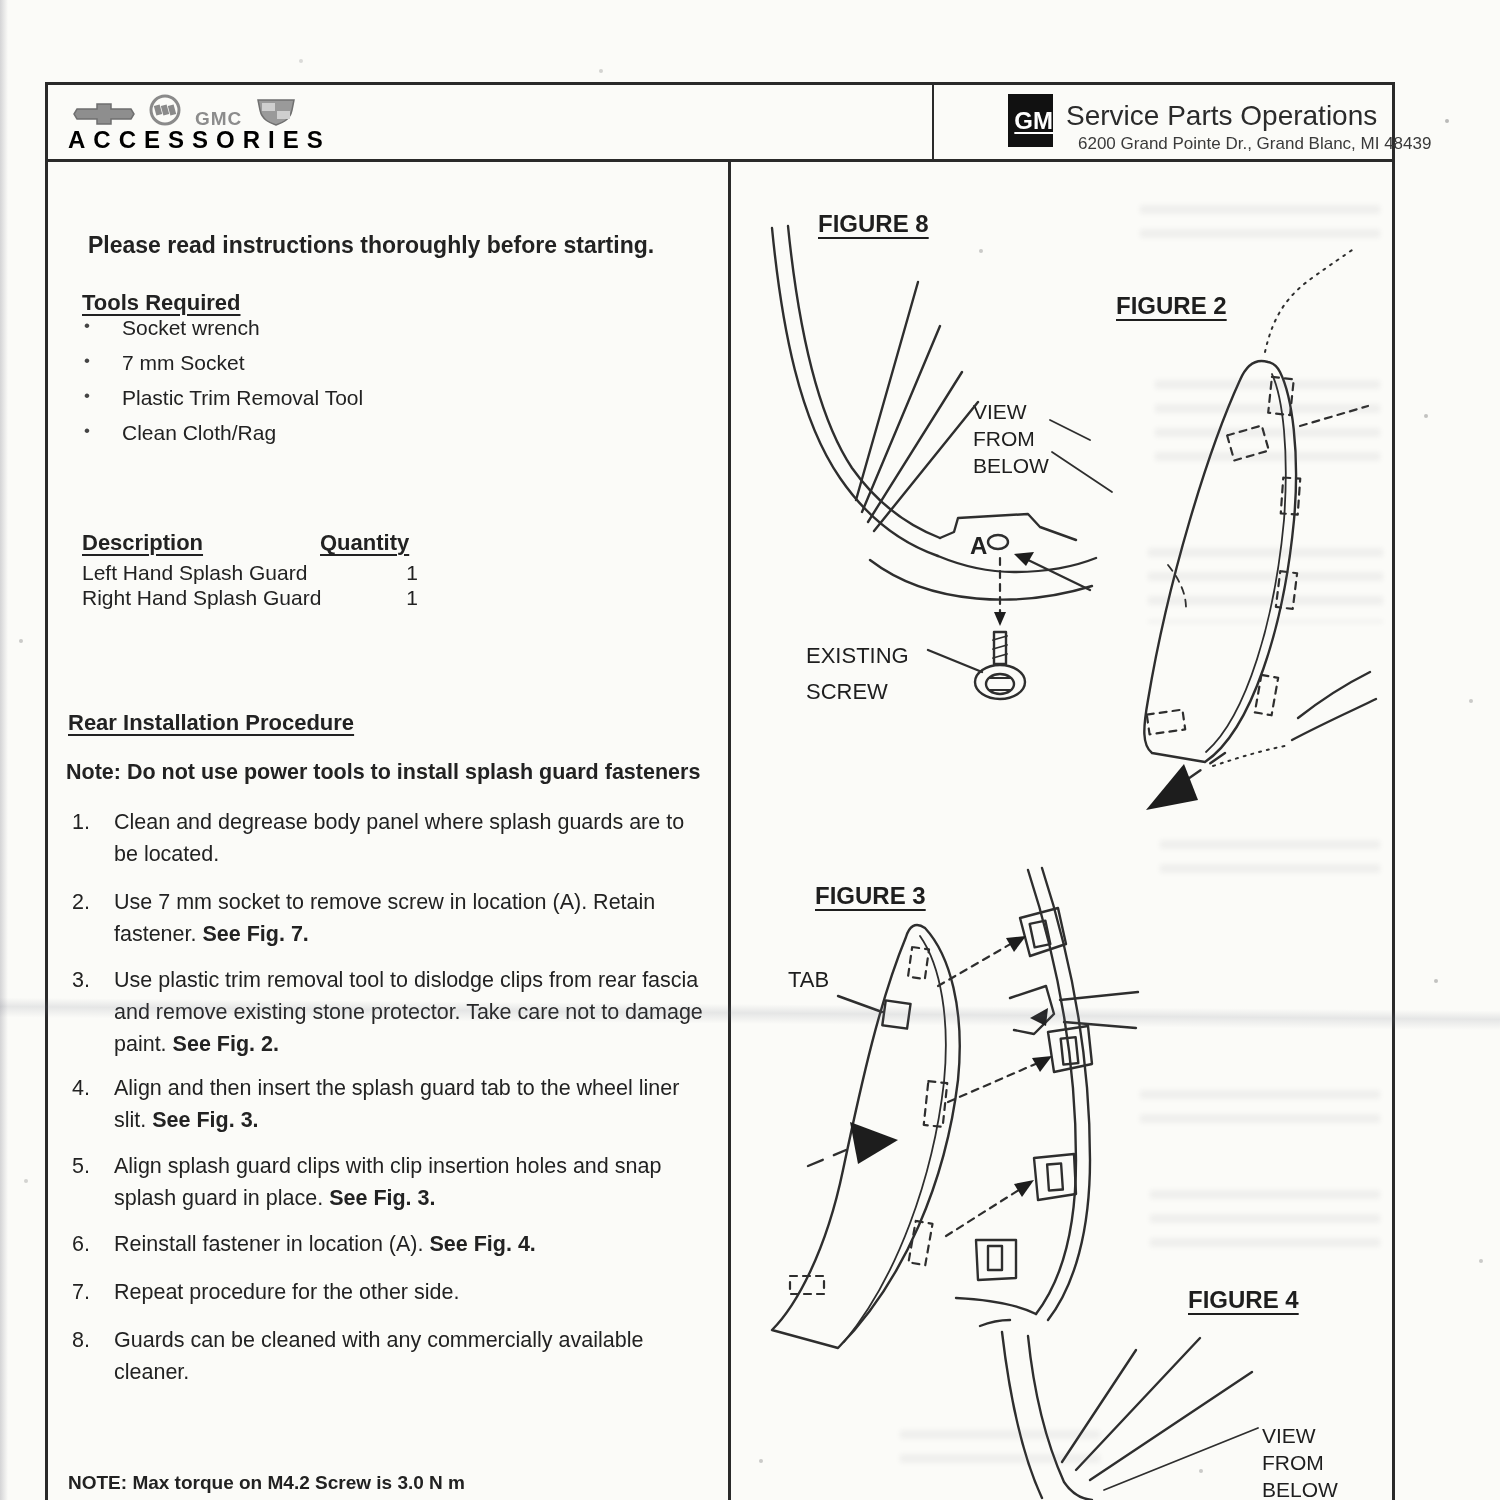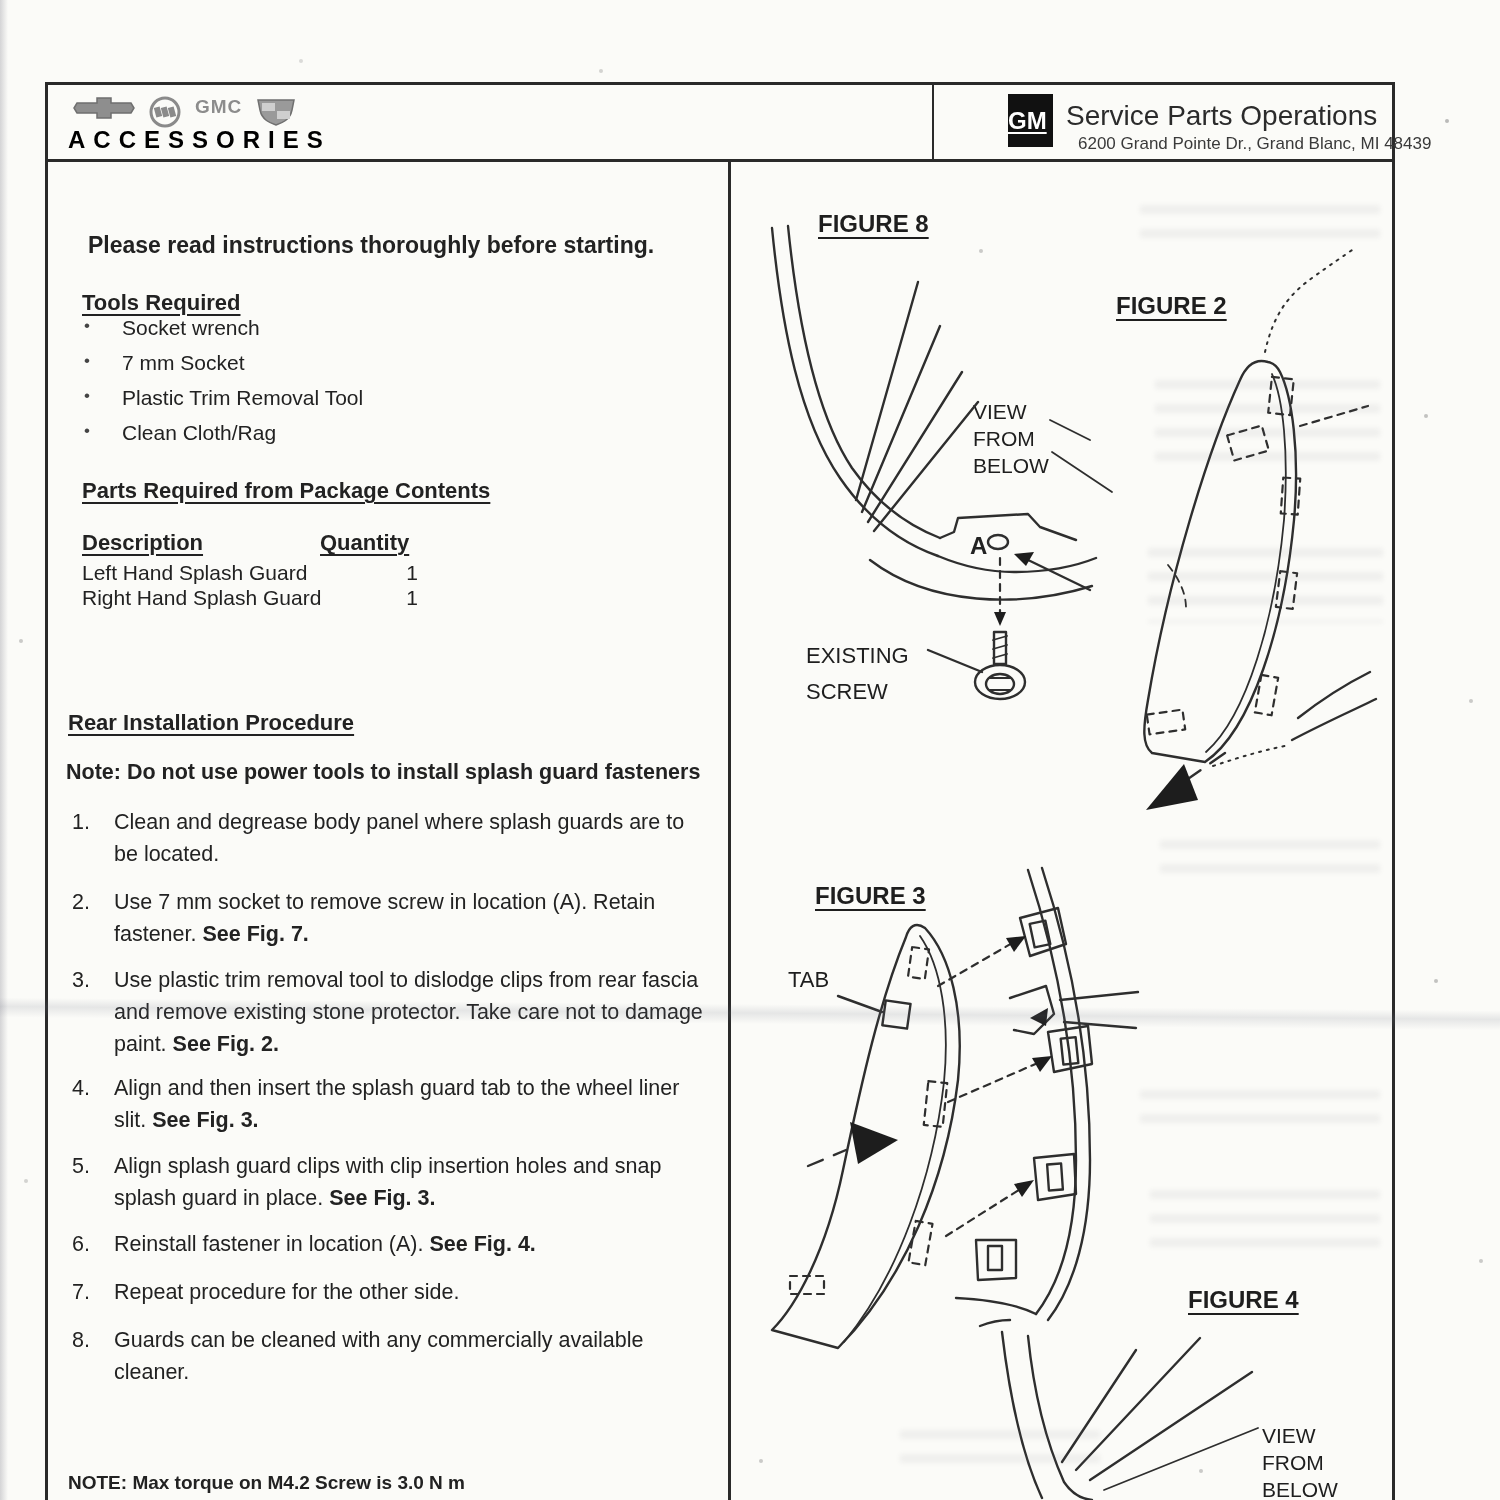--- a/index.html
+++ b/index.html
@@ -6,24 +6,24 @@
   body{width:1500px;height:1500px;background:#f4f4f1;font-family:"Liberation Sans",sans-serif;-webkit-font-smoothing:antialiased;}
   .sheet{position:relative;width:1500px;height:1500px;background:#fbfbf8;overflow:hidden;color:#222;}
   .abs{position:absolute;}
   .b{font-weight:700;}
   .u{text-decoration:underline;text-underline-offset:4px;text-decoration-thickness:2px;}
   .scan-edge{left:0;top:0;width:8px;height:1500px;background:linear-gradient(90deg,rgba(140,140,150,.35),rgba(140,140,150,0));}
   .outer-box{left:45px;top:82px;width:1350px;height:1418px;border:3px solid #2a2a2a;border-bottom:none;box-sizing:border-box;}
   .header-band{left:45px;top:82px;width:1350px;height:80px;border:3px solid #2a2a2a;box-sizing:border-box;background:#fbfbf8;}
   .header-divider{left:932px;top:85px;width:2px;height:74px;background:#2a2a2a;}
   .col-divider{left:728px;top:160px;width:3px;height:1340px;background:#2a2a2a;}
-  .logo-row{left:73px;top:96px;height:34px;display:flex;align-items:flex-start;gap:14px;}
+  .logo-row{left:73px;top:96px;height:34px;display:flex;align-items:flex-end;gap:14px;}
   .accessories{left:68px;top:126px;font-size:24px;font-weight:800;letter-spacing:8px;color:#000000;}
   .gmc-word{font-weight:800;font-size:19px;color:#8c8c8c;letter-spacing:1px;}
-  .gm-box{left:1008px;top:94px;width:45px;height:53px;background:#111;color:#fff;display:flex;flex-direction:column;align-items:flex-start;justify-content:center;}
+  .gm-box{left:1008px;top:94px;width:45px;height:53px;background:#111;color:#fff;display:flex;flex-direction:column;align-items:flex-end;justify-content:center;}
   .gm-box .gm-t{font-size:24px;font-weight:700;line-height:24px;letter-spacing:0px;}
   .org-name{left:1066px;top:100px;font-size:28px;color:#2b2b2b;}
   .org-addr{left:1078px;top:134px;font-size:17px;color:#3a3a3a;}
   .title{left:82px;top:182px;font-size:31px;}
   .intro{left:88px;top:232px;font-size:23px;}
   .sec-head{font-size:22px;}
   .tools-list{left:84px;top:316px;width:560px;font-size:21px;}
   .tool-item{display:flex;margin-bottom:11px;}
   .tool-item .blt{width:38px;color:#444;font-size:17px;}
   .parts-table{left:82px;top:530px;width:460px;font-size:21px;}
@@ -115,21 +115,20 @@
     <div class="tool-item">
         <span class="blt">•</span>
         <span>Plastic Trim Removal Tool</span>
       </div>
     <div class="tool-item">
         <span class="blt">•</span>
         <span>Clean Cloth/Rag</span>
       </div>
   </div>
 
-  <div class="abs sec-head b u" style="left:82px;top:478px;">Parts Required from Package Contents</div>
   <div class="abs parts-table">
     <div class="pt-head">
       <span class="c1 b u">Description</span>
       <span class="b u">Quantity</span>
     </div>
     <div class="pt-row">
       <span class="c1">Left Hand Splash Guard</span>
       <span class="c2">1</span>
     </div>
     <div class="pt-row">

